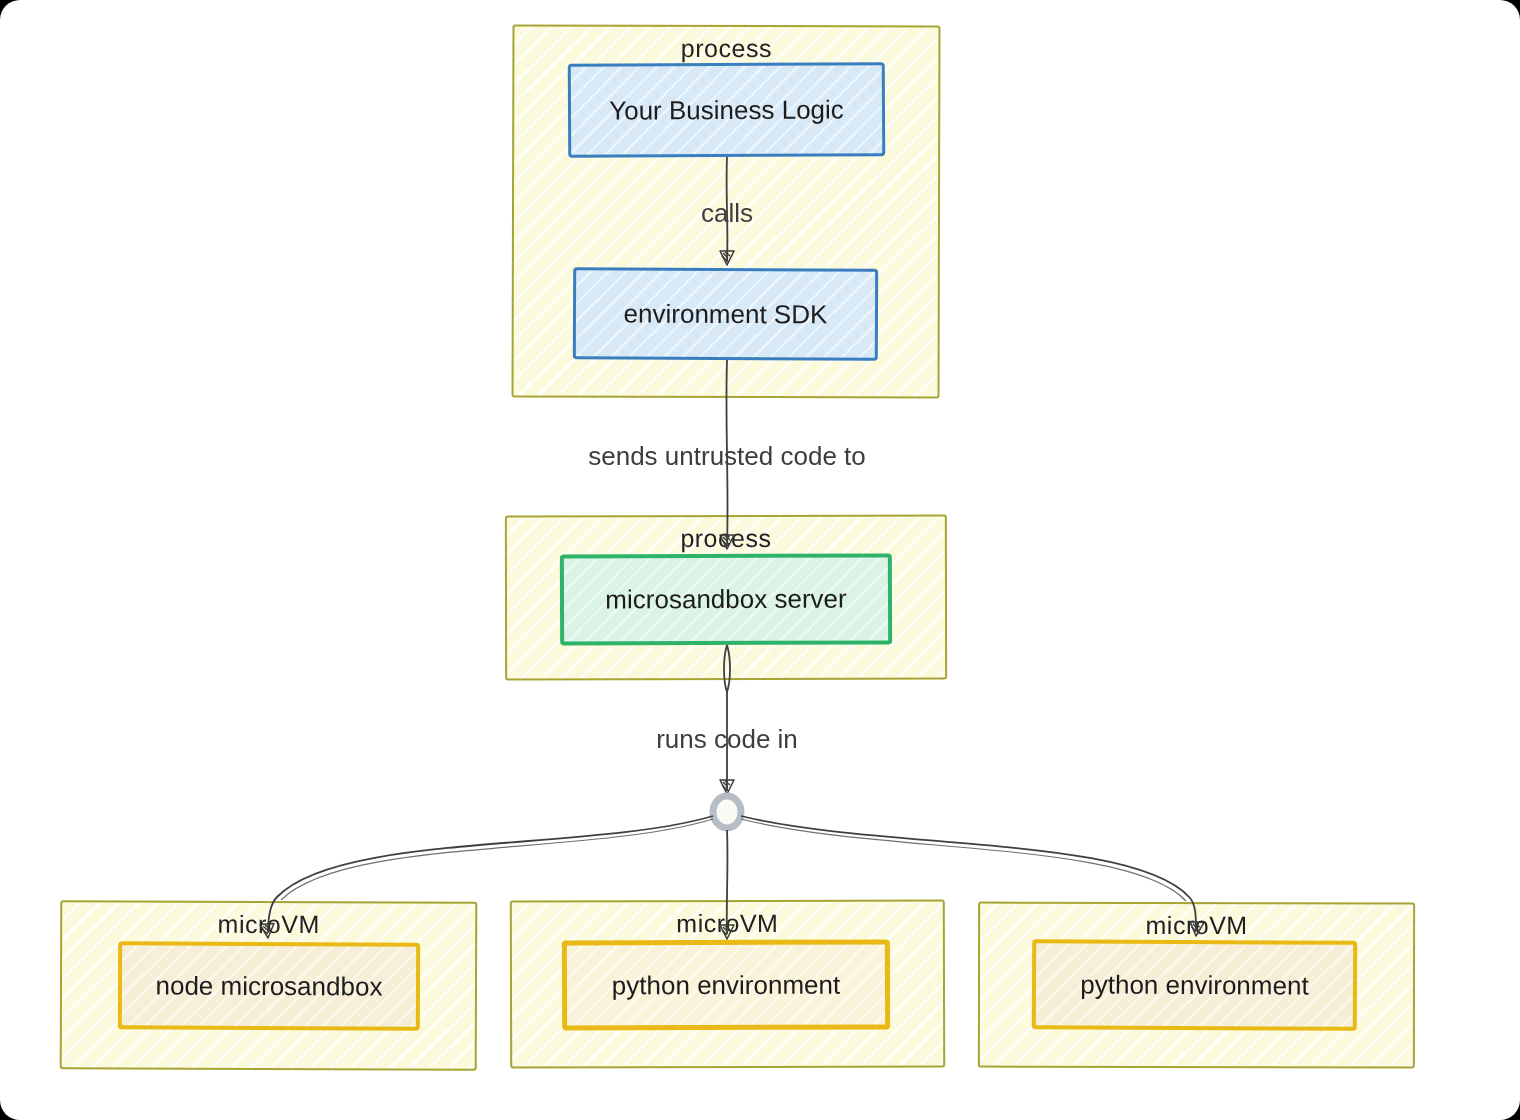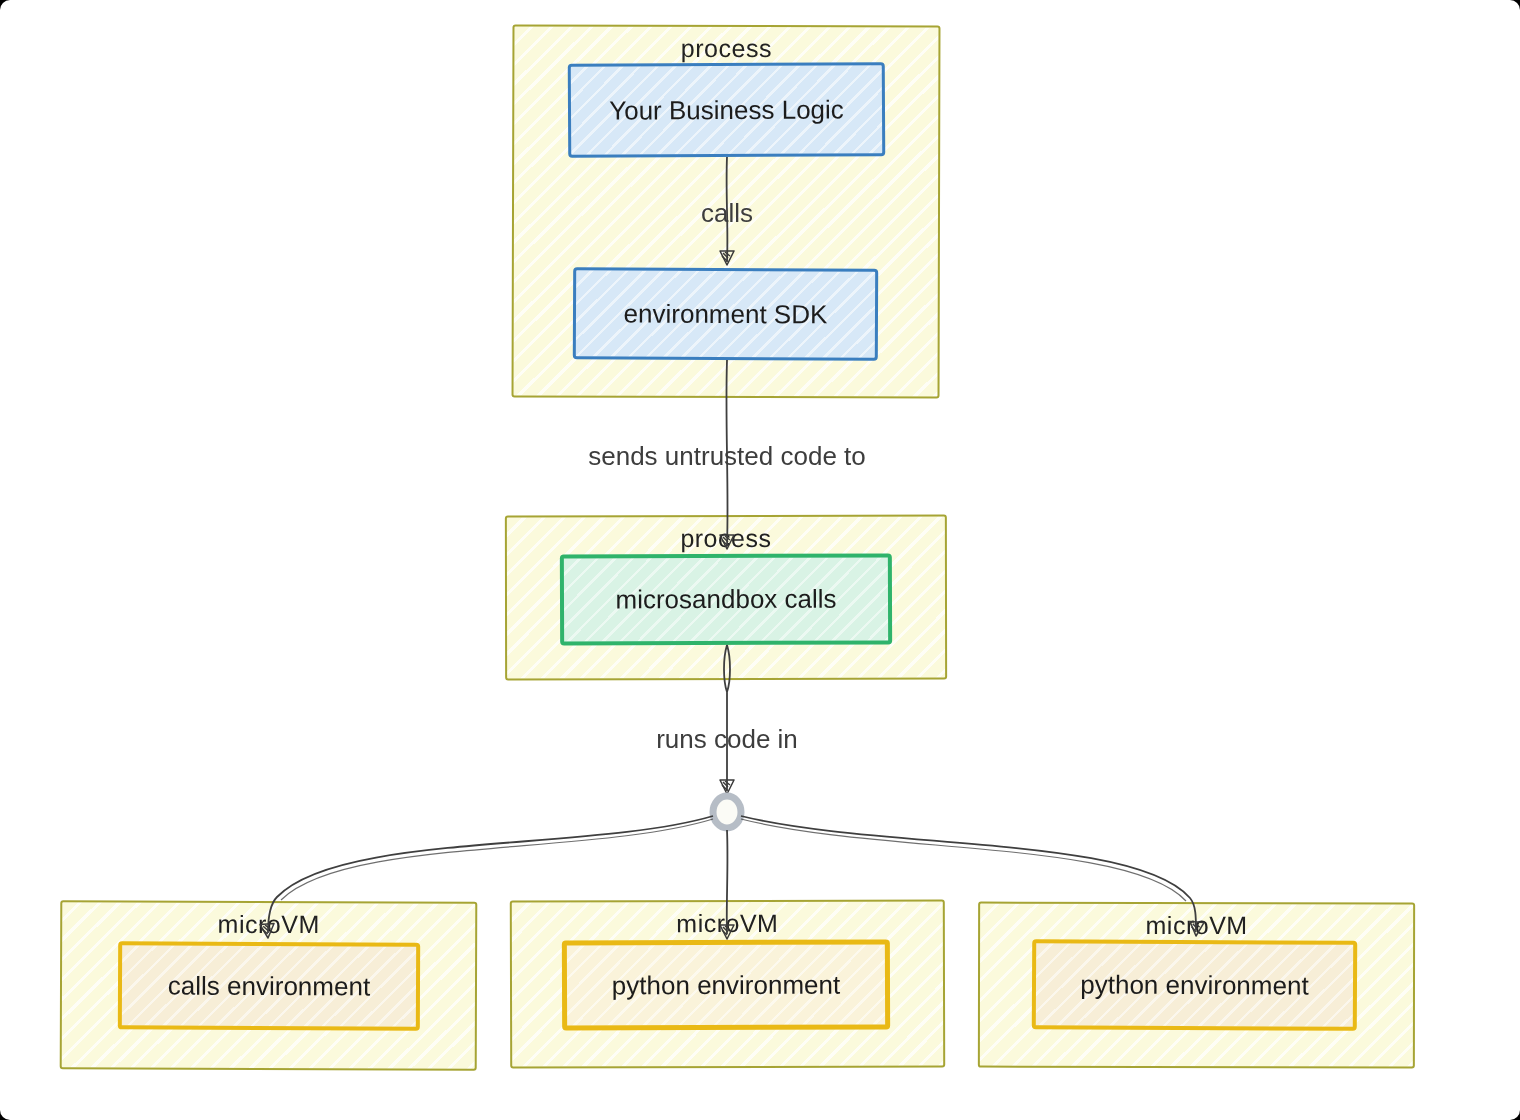--- a/index.html
+++ b/index.html
@@ -1,18 +1,18 @@
 <!DOCTYPE html>
 <html><head>
 <meta charset="utf-8">
 <style>
   html,body{margin:0;padding:0;background:#000;}
   .stage{
     position:relative;width:1520px;height:1120px;
-    background:#ffffff;border-radius:10px;overflow:hidden;
+    background:#ffffff;border-radius:20px;overflow:hidden;
     font-family:"Liberation Sans",sans-serif;
   }
   
   .group{
     position:absolute;box-sizing:border-box;
     border:2px solid #a6a434;border-radius:3px;
     background:
       repeating-linear-gradient(135deg,
         rgba(255,255,255,0) 0 11px,
         rgba(255,255,255,0.75) 11px 14px),
@@ -95,24 +95,24 @@
     <div class="group-title">microVM</div>
   </div>
 
   <div class="node node-blue z2" id="nd-logic">
     <span>Your Business Logic</span>
   </div>
   <div class="node node-blue z2" id="nd-sdk">
     <span>environment SDK</span>
   </div>
   <div class="node node-green z2" id="nd-server">
-    <span>microsandbox calls</span>
+    <span>microsandbox server</span>
   </div>
   <div class="node node-gold z2" id="nd-node">
-    <span>calls environment</span>
+    <span>node microsandbox</span>
   </div>
   <div class="node node-gold node-gold-thick z2" id="nd-py1">
     <span>python environment</span>
   </div>
   <div class="node node-gold z2" id="nd-py2">
     <span>python environment</span>
   </div>
 
   <svg class="edges" width="1520" height="1120" viewBox="0 0 1520 1120">
     <defs>

